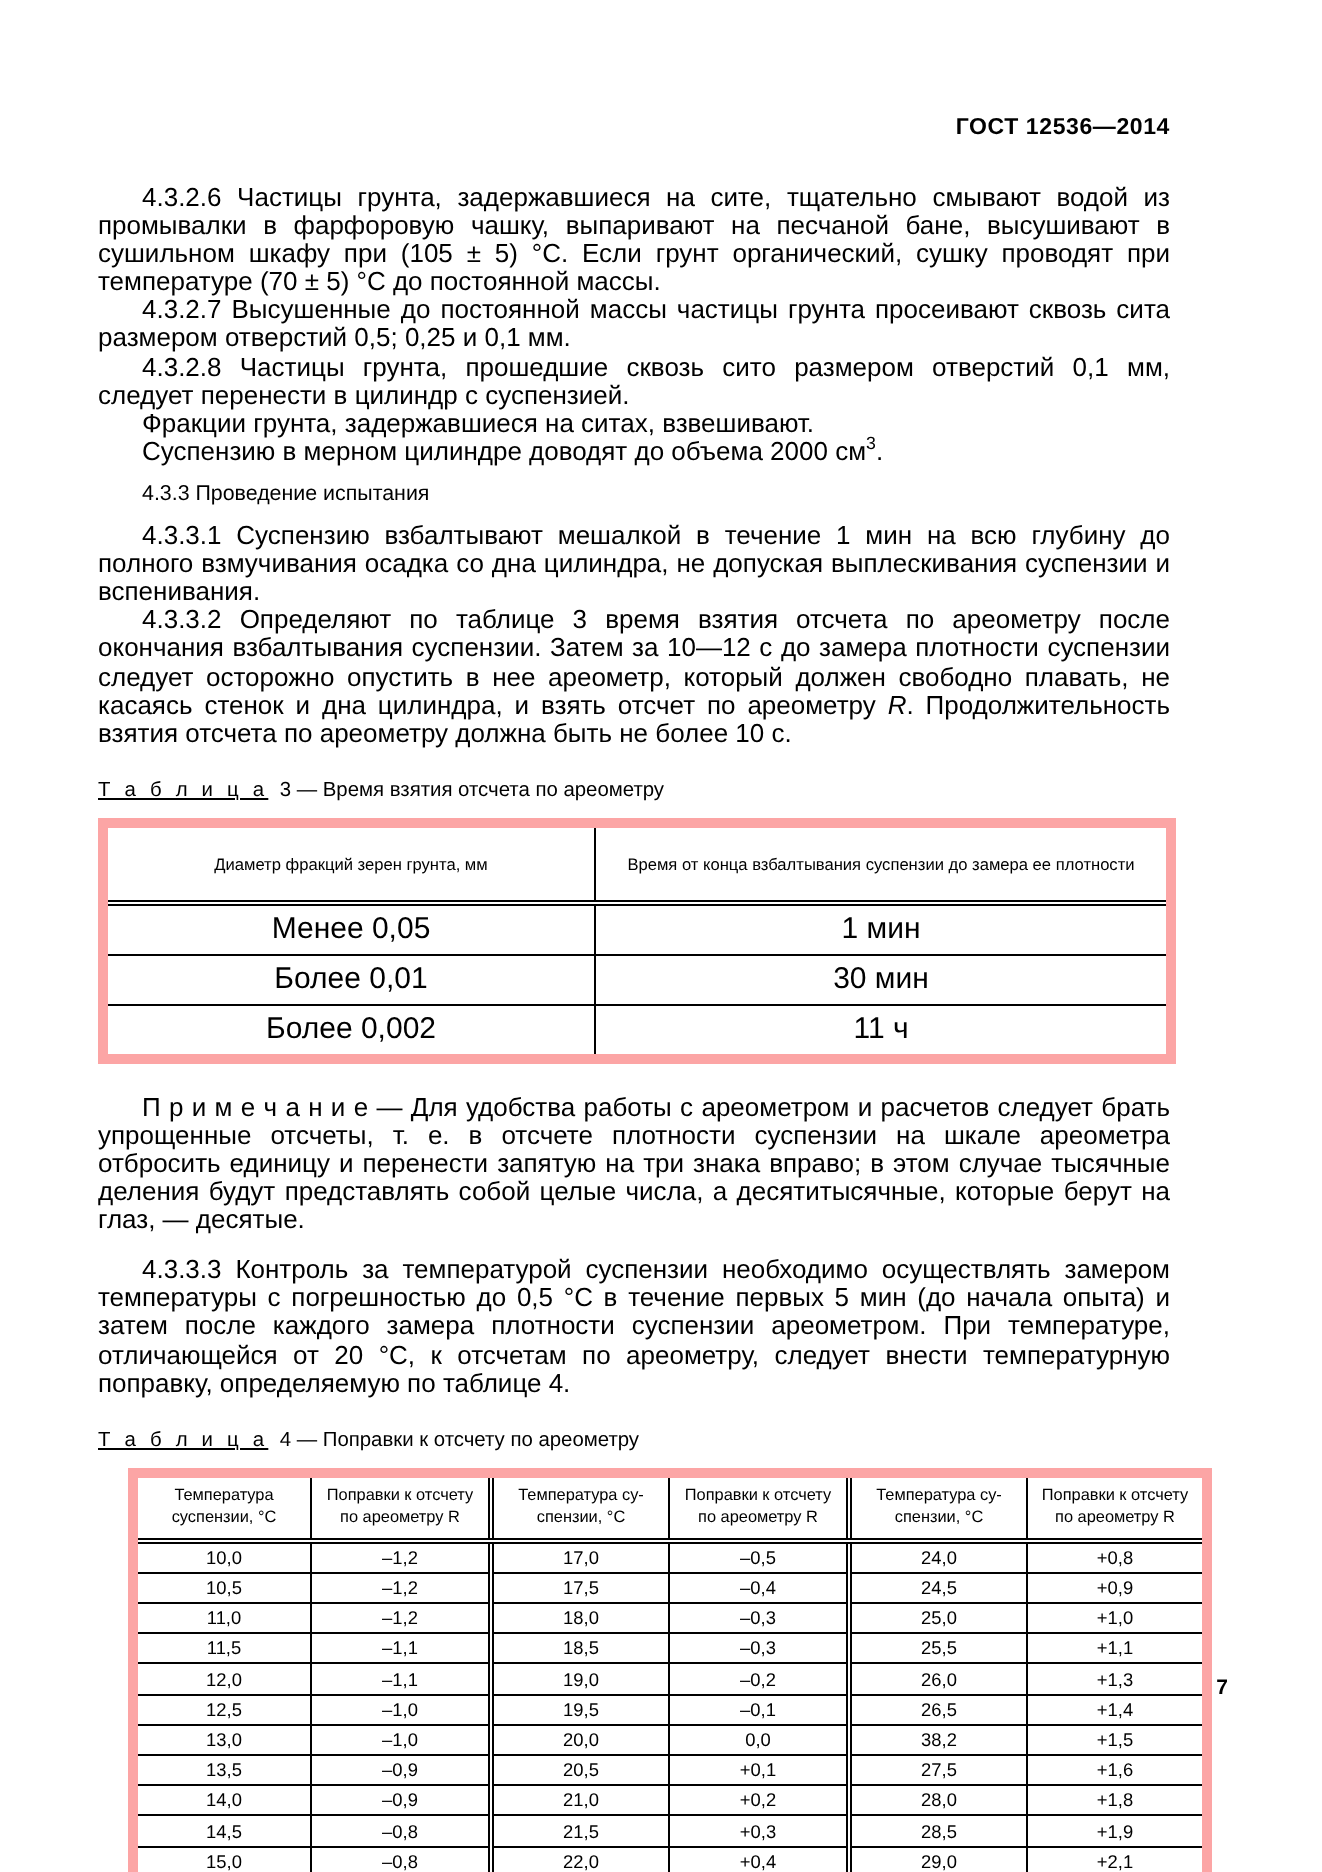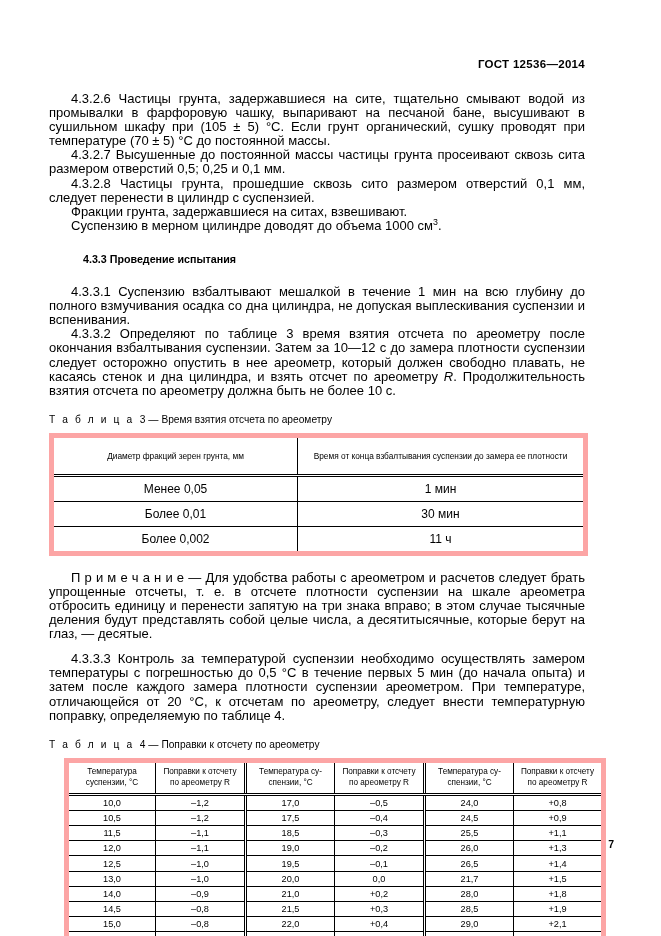--- a/index.html
+++ b/index.html
@@ -44,42 +44,43 @@
     margin: 0;
     font-size: 13px;
     line-height: 14.1px;
     text-align: justify;
     text-justify: inter-word;
     hyphens: manual;
   }
   p.indent { text-indent: 22px; }
 
   .heading {
-    margin: 12px;
+    margin: 0;
     font-size: 10.7px;
     line-height: 14.1px;
-    font-weight: bold;
+    font-weight: normal;
     text-indent: 22px;
   }
   .gap-sm { height: 7px; }
   .gap-md { height: 11px; }
   .gap-lg { height: 15px; }
 
   sup { font-size: 0.68em; vertical-align: super; line-height: 0; }
   .ital { font-style: italic; }
 
   
   .tbl-caption {
     font-size: 10.2px;
     line-height: 13px;
     margin: 0;
     white-space: nowrap;
   }
   .tbl-caption .sp {
     letter-spacing: 2.1px;
+    text-decoration: underline;
   }
 
   
   table.grid {
     border-collapse: collapse;
     table-layout: fixed;
     border: 5px solid #fca5a5;
     font-size: 9.3px;
   }
   table.grid td, table.grid th {
@@ -93,21 +94,21 @@
   
   #table3 { width: 534px; }
   #table3 th {
     height: 36px;
     font-size: 8.3px;
     padding: 0 6px;
     border-bottom: 3px double #000;
   }
   #table3 td {
     height: 24px;
-    font-size: 12px;
+    font-size: 15px;
   }
   #table3 col.c1 { width: 246px; }
   #table3 col.c2 { width: 288px; }
 
   
   #table4 { width: 536px; margin-left: 15px; }
   #table4 th {
     height: 30px;
     font-size: 8.2px;
     line-height: 10.5px;
@@ -140,21 +141,21 @@
     <div class="doc-header">ГОСТ 12536—2014</div>
 
     <p class="para indent">4.3.2.6 Частицы грунта, задержавшиеся на сите, тщательно смывают водой из промывалки в фар­форовую чашку, выпаривают на песчаной бане, высушивают в сушильном шкафу при (105 ± 5) °С. Если грунт органический, сушку проводят при температуре (70 ± 5) °С до постоянной массы.</p>
 
     <p class="para indent">4.3.2.7 Высушенные до постоянной массы частицы грунта просеивают сквозь сита размером от­верстий 0,5; 0,25 и 0,1 мм.</p>
 
     <p class="para indent">4.3.2.8 Частицы грунта, прошедшие сквозь сито размером отверстий 0,1 мм, следует перенести в цилиндр с суспензией.</p>
 
     <p class="para indent">Фракции грунта, задержавшиеся на ситах, взвешивают.</p>
 
-    <p class="para indent"><span>Суспензию в мерном цилиндре доводят до объема 1000 см</span><sup>3</sup><span>.</span></p>
+    <p class="para indent"><span>Суспензию в мерном цилиндре доводят до объема 2000 см</span><sup>3</sup><span>.</span></p>
 
     <div class="gap-sm"></div>
 
     <p class="heading">4.3.3 Проведение испытания</p>
 
     <div class="gap-sm"></div>
 
     <p class="para indent">4.3.3.1 Суспензию взбалтывают мешалкой в течение 1 мин на всю глубину до полного взмучива­ния осадка со дна цилиндра, не допуская выплескивания суспензии и вспенивания.</p>
 
     <p class="para indent"><span>4.3.3.2 Определяют по таблице 3 время взятия отсчета по ареометру после окончания взбалты­вания суспензии. Затем за 10—12 с до замера плотности суспензии следует осторожно опустить в нее ареометр, который должен свободно плавать, не касаясь стенок и дна цилиндра, и взять отсчет по аре­ометру </span><span class="ital">R</span><span>. Продолжительность взятия отсчета по ареометру должна быть не более 10 с.</span></p>
@@ -254,20 +255,28 @@
           </tr>
           <tr>
             <td>10,5</td>
             <td>–1,2</td>
             <td class="thick-left">17,5</td>
             <td>–0,4</td>
             <td class="thick-left">24,5</td>
             <td>+0,9</td>
           </tr>
           <tr>
+            <td>11,0</td>
+            <td>–1,2</td>
+            <td class="thick-left">18,0</td>
+            <td>–0,3</td>
+            <td class="thick-left">25,0</td>
+            <td>+1,0</td>
+          </tr>
+          <tr>
             <td>11,5</td>
             <td>–1,1</td>
             <td class="thick-left">18,5</td>
             <td>–0,3</td>
             <td class="thick-left">25,5</td>
             <td>+1,1</td>
           </tr>
           <tr>
             <td>12,0</td>
             <td>–1,1</td>
@@ -282,22 +291,30 @@
             <td class="thick-left">19,5</td>
             <td>–0,1</td>
             <td class="thick-left">26,5</td>
             <td>+1,4</td>
           </tr>
           <tr>
             <td>13,0</td>
             <td>–1,0</td>
             <td class="thick-left">20,0</td>
             <td>0,0</td>
-            <td class="thick-left">21,7</td>
+            <td class="thick-left">38,2</td>
             <td>+1,5</td>
+          </tr>
+          <tr>
+            <td>13,5</td>
+            <td>–0,9</td>
+            <td class="thick-left">20,5</td>
+            <td>+0,1</td>
+            <td class="thick-left">27,5</td>
+            <td>+1,6</td>
           </tr>
           <tr>
             <td>14,0</td>
             <td>–0,9</td>
             <td class="thick-left">21,0</td>
             <td>+0,2</td>
             <td class="thick-left">28,0</td>
             <td>+1,8</td>
           </tr>
           <tr>

